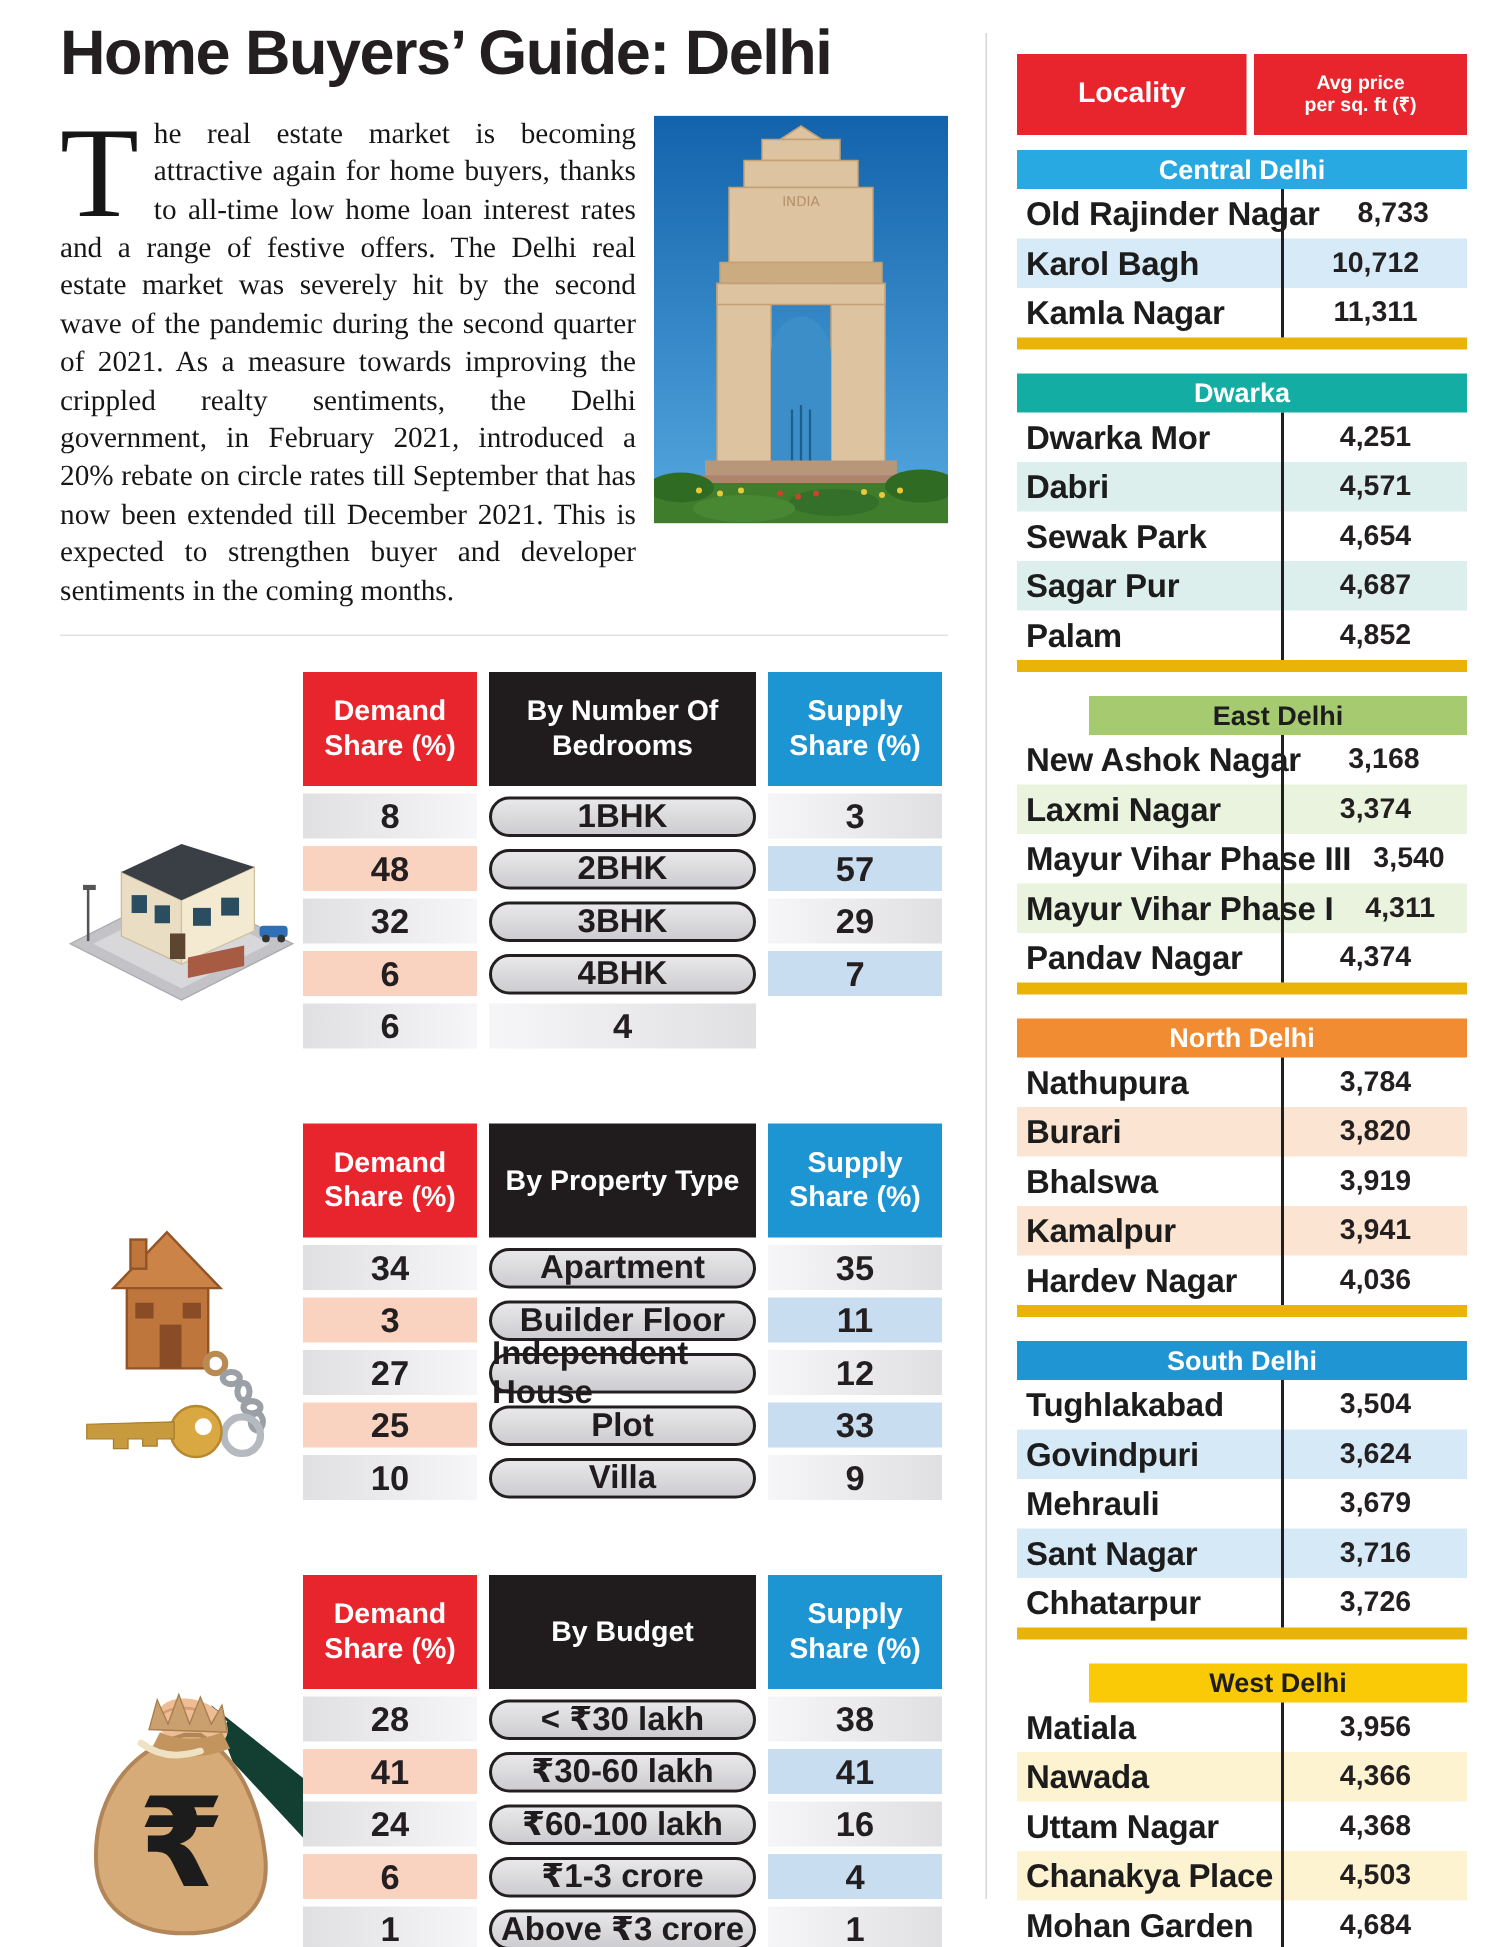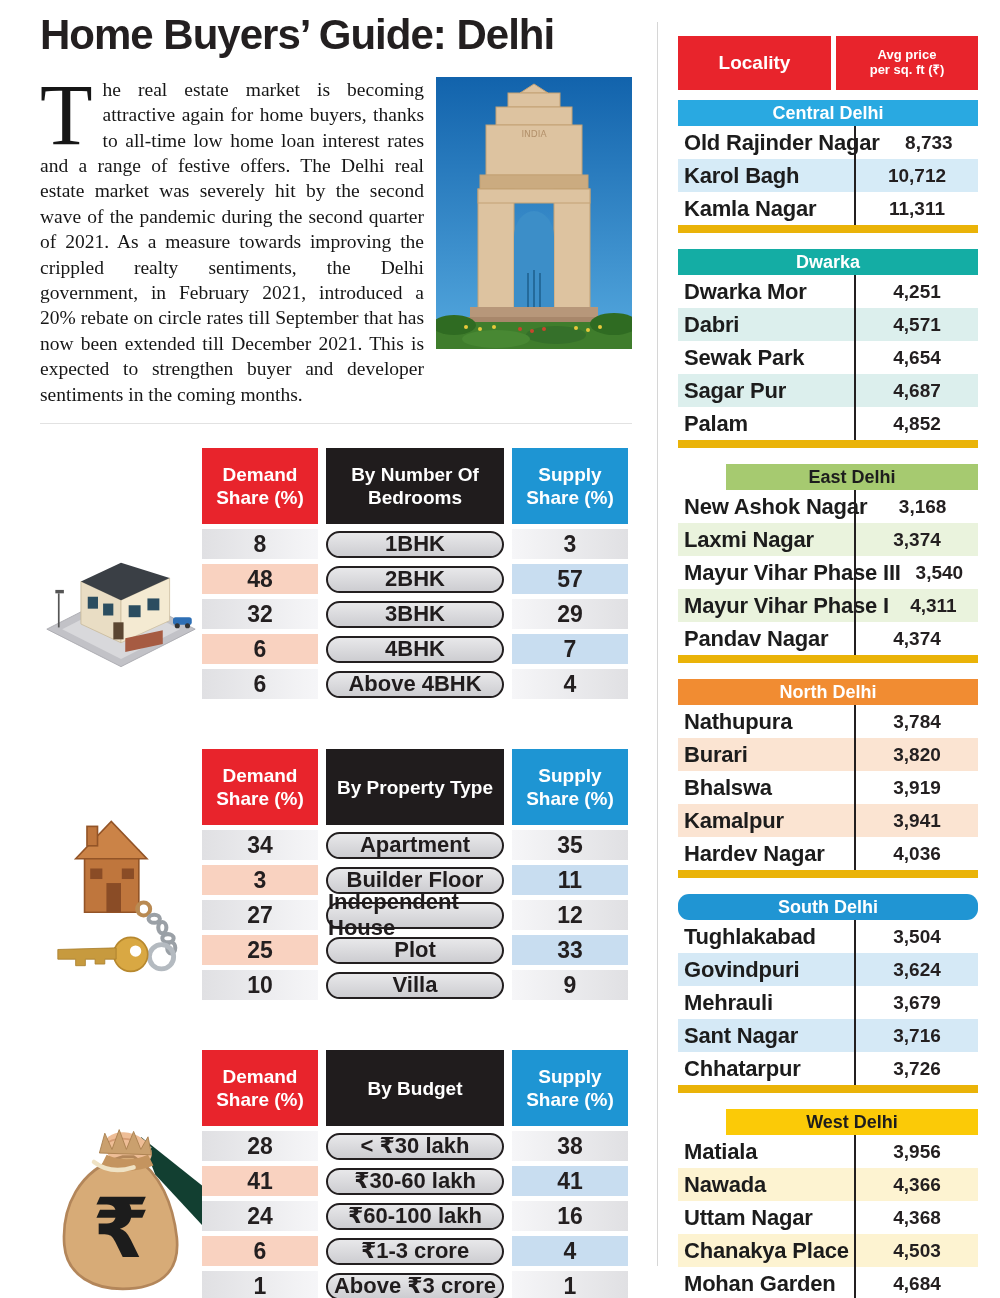--- a/index.html
+++ b/index.html
@@ -64,21 +64,21 @@
   .sec.first{margin-top:10px;}
   .sec::after{content:''; position:absolute; right:122px; top:26px; bottom:0; width:2px;
               background:#231f20;}
   .shead{height:26px; display:flex; align-items:center; justify-content:center;
          font-weight:700; font-size:18px;}
   .shead.wtx{color:#fff;} .shead.btx{color:#1d1d1d;margin-left:48px;}
   .c-central .shead{background:var(--central);} .c-central .prow:nth-child(odd){background:var(--centraltint);}
   .c-dwarka  .shead{background:var(--dwarka);}  .c-dwarka  .prow:nth-child(odd){background:var(--dwarkatint);}
   .c-east    .shead{background:var(--east);}    .c-east    .prow:nth-child(odd){background:var(--easttint);}
   .c-north   .shead{background:var(--north);}   .c-north   .prow:nth-child(odd){background:var(--northtint);}
-  .c-south   .shead{background:var(--south);border-radius:11px;}   .c-south   .prow:nth-child(odd){background:var(--southtint);}
+  .c-south   .shead{background:var(--south);}   .c-south   .prow:nth-child(odd){background:var(--southtint);}
   .c-west    .shead{background:var(--west);}    .c-west    .prow:nth-child(odd){background:var(--westtint);}
   .prow{height:33px; display:flex; align-items:center;}
   .prow .loc{flex:1; font-size:22px; font-weight:700; color:#1c1c1c; padding-left:6px;
              letter-spacing:-0.2px; white-space:nowrap;}
   .prow .price{width:122px; text-align:center; font-weight:700; font-size:19px; color:#231f20;}
   .source{margin-top:9px; text-align:right; font-size:17.5px; color:#1c1c1c;}
   .source b{font-weight:700;}
 </style>
 </head>
 <body>
@@ -189,23 +189,20 @@
         </div>
       <div class="cell gr">29</div>
 
       <div class="cell p">6</div>
       <div class="catcell">
           <div class="pill">4BHK</div>
         </div>
       <div class="cell b">7</div>
 
       <div class="cell g">6</div>
-      <div class="catcell">
-          <div class="pill">Above 4BHK</div>
-        </div>
       <div class="cell gr">4</div>
     </div>
   </div>
 
   <div class="share-sec">
     <div class="img-wrap m2">
       <svg width="170" height="185" viewBox="0 0 200 210" aria-hidden="true">
         <polygon points="55,62 122,62 122,138 55,138" fill="#bf763d" stroke="#935427" stroke-width="2"></polygon>
         <polygon points="44,72 88,26 132,72" fill="#cb8347" stroke="#935427" stroke-width="2"></polygon>
         <rect x="58" y="32" width="13" height="24" fill="#bf763d" stroke="#935427" stroke-width="2"></rect>

